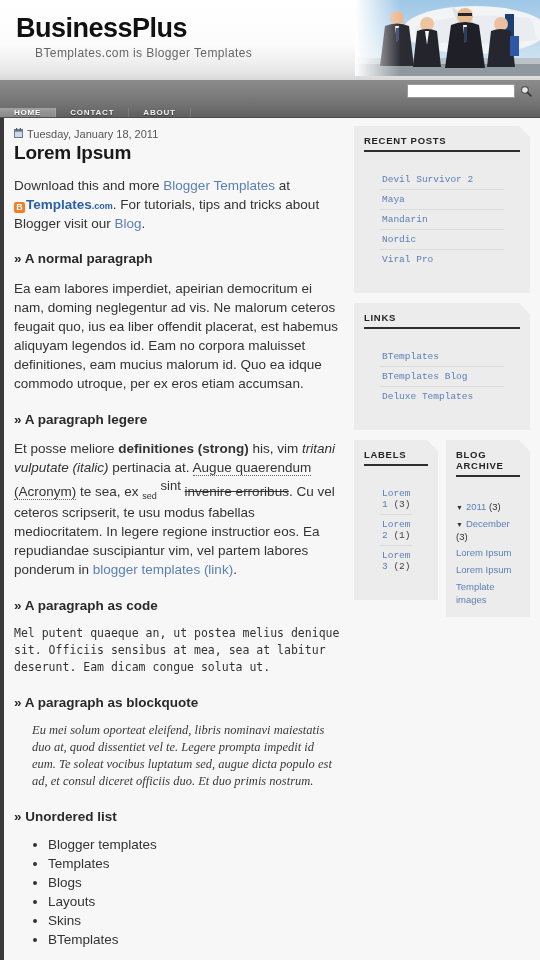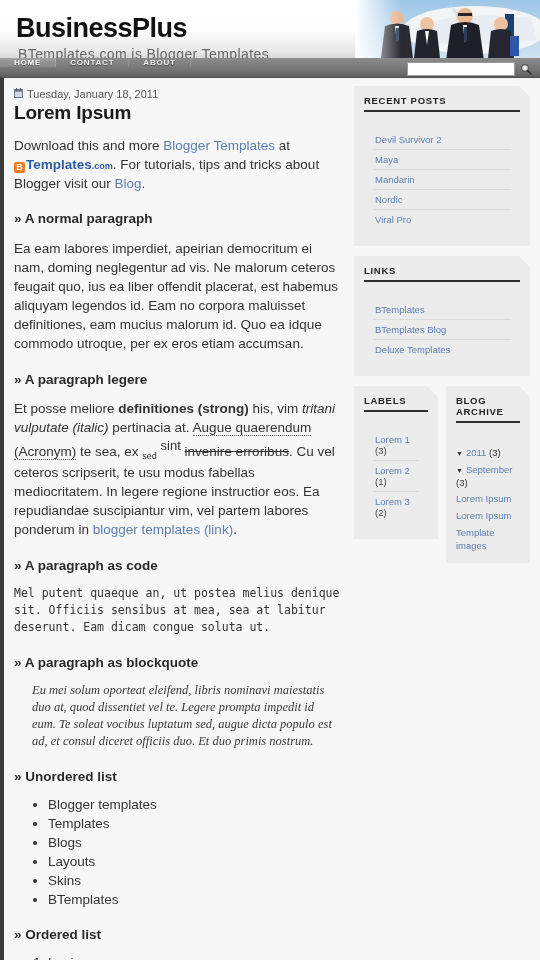--- a/index.html
+++ b/index.html
@@ -13,59 +13,59 @@
   #page {
     position: relative;
     width: 540px; height: 960px;
     background: #f7f7f7;
     overflow: hidden;
   }
 
   
   .header {
     position: relative;
-    height: 58px;
+    height: 80px;
     background: linear-gradient(to bottom, #ffffff 0%, #fcfcfc 55%, #e9e9e9 88%, #d8d8d8 100%);
     overflow: hidden;
   }
   .header-text {
     position: absolute;
     left: 16px; top: 14px;
   }
   .blog-title {
     margin: 0;
     font-size: 27px;
     font-weight: bold;
     color: #111;
     letter-spacing: -0.5px;
     line-height: 1.05;
   }
   .blog-desc {
-    margin: 4px 0 0 2px;
-    font-size: 14px;
+    margin: 4px 0 0 19px;
+    font-size: 12px;
     color: #666;
     letter-spacing: 0.4px;
   }
   
   .header-photo {
     position: absolute;
     right: 0; top: 0;
     width: 185px; height: 76px;
     overflow: hidden;
   }
   .header-photo svg { display: block; }
 
   
   .navbar {
     position: relative;
-    height: 20px;
+    height: 38px;
     background: linear-gradient(to bottom, #8b8b8b 0%, #7d7d7d 40%, #6e6e6e 75%, #5f5f5f 100%);
     border-bottom: 1px solid #4d4d4d;
     display: flex;
-    align-items: flex-start;
+    align-items: flex-end;
   }
   .nav-item {
     display: flex; align-items: center; justify-content: center;
     padding: 0 14px;
     font-size: 8px;
     font-weight: bold;
     letter-spacing: 0.8px;
     color: #f2f2f2;
     text-shadow: 0 1px 1px rgba(0,0,0,.45);
     border-right: 1px solid rgba(255,255,255,.13);
@@ -209,21 +209,21 @@
   }
   .widget-title {
     font-size: 9.5px;
     font-weight: bold;
     letter-spacing: 0.7px;
     color: #222;
     padding-bottom: 4px;
     border-bottom: 2px solid #2f2f2f;
     margin-bottom: 18px;
   }
-  .widget-list { list-style: none; margin: 9px; padding: 0; }
+  .widget-list { list-style: none; margin: 16px; padding: 0; font-family: Liberation Mono, monospace; }
   .widget-list li {
     border-bottom: 1px solid #dcdcdc;
     padding: 4px 0 4px 2px;
     font-size: 9.5px;
   }
   .widget-list li:last-child { border-bottom: none; }
   .widget-list a { color: #5b7fb5; text-decoration: none; }
   .label-count { color: #444; }
 
   .side-row { display: flex; gap: 8px; align-items: flex-start; }
@@ -405,21 +405,21 @@
             <li><a href="#">Lorem 1</a> <span class="label-count">(3)</span></li>
             <li><a href="#">Lorem 2</a> <span class="label-count">(1)</span></li>
             <li><a href="#">Lorem 3</a> <span class="label-count">(2)</span></li>
           </ul>
         </div>
 
         <div class="widget widget-half">
           <div class="widget-title">BLOG ARCHIVE</div>
           <ul class="archive-list">
             <li class="arch-l1"><span class="tri">▼</span><a href="#">2011</a> <span class="arch-count">(3)</span></li>
-            <li class="arch-l2"><span class="tri">▼</span><a href="#">September</a> <span class="arch-count">(3)</span></li>
+            <li class="arch-l2"><span class="tri">▼</span><a href="#">December</a> <span class="arch-count">(3)</span></li>
             <li class="arch-l3"><a href="#">Lorem Ipsum</a></li>
             <li class="arch-l3"><a href="#">Lorem Ipsum</a></li>
             <li class="arch-l3"><a href="#">Template images</a></li>
           </ul>
         </div>
 
       </div>
     </div>
   </div>
 </div>

